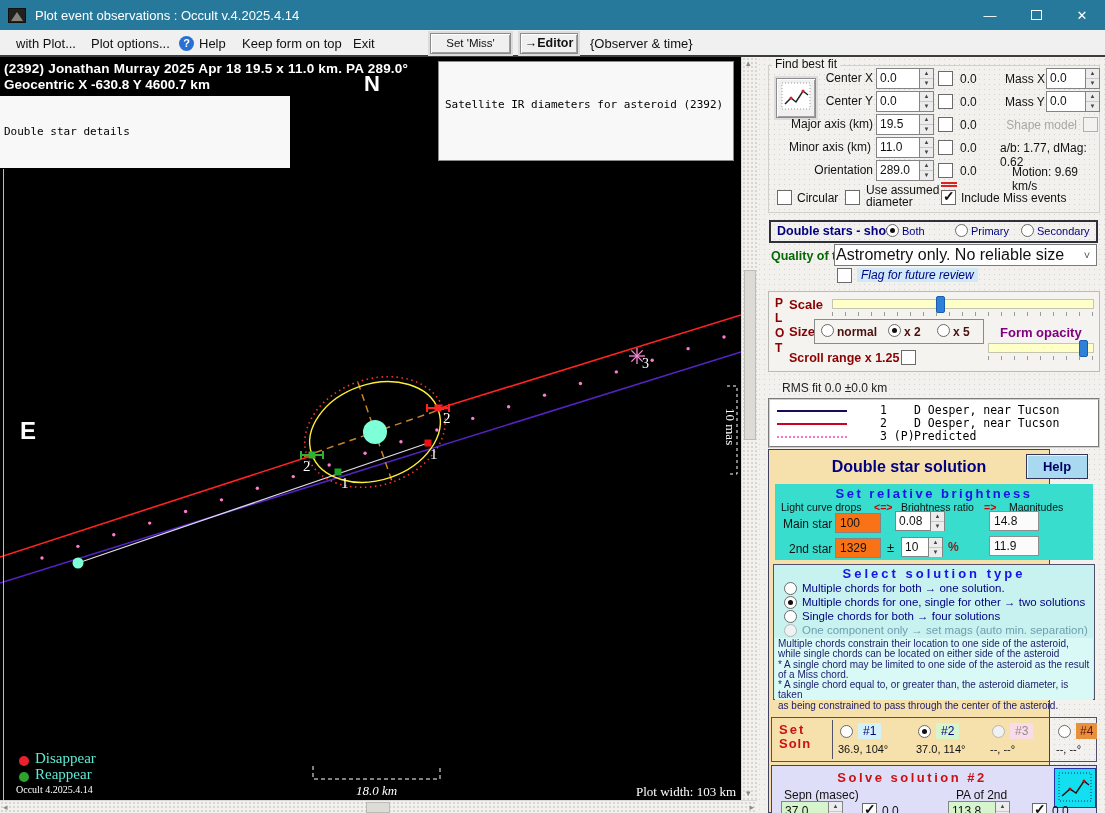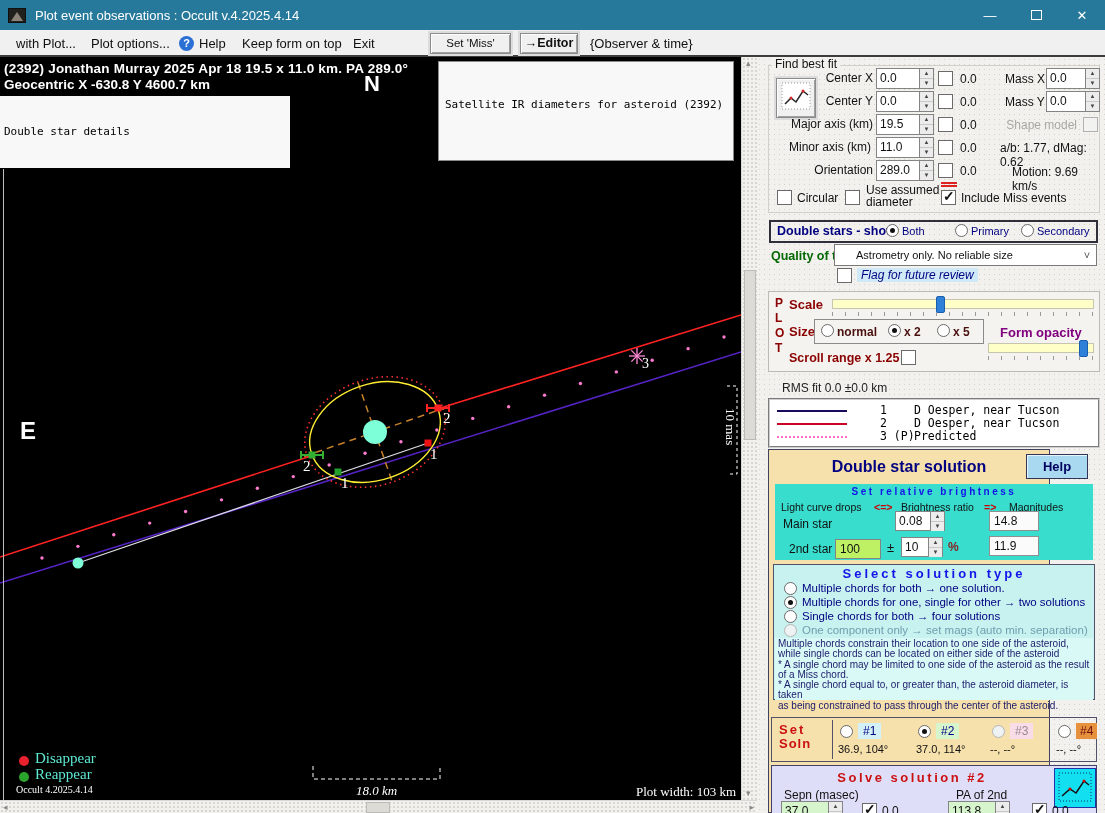--- a/index.html
+++ b/index.html
@@ -54,31 +54,31 @@
   .spin .arr b { flex:1; background:#ececec; font-size:6px; line-height:9px; text-align:center; color:#444; border-bottom:1px solid #c8c8c8; font-weight:normal; }
   .spin .arr b:last-child { border-bottom:none; }
   .cb { position:absolute; width:15px; height:15px; background:#fff; border:1px solid #6a6a6a; }
   .cb.on::after { content:"✓"; position:absolute; left:1px; top:-3px; font-size:14px; font-weight:bold; color:#111; }
   .cb.dis { border-color:#b0b0b0; background:#f2f2f0; }
   .rb { position:absolute; width:13px; height:13px; border-radius:50%; background:#fff; border:1px solid #6a6a6a; }
   .rb.on::after { content:""; position:absolute; left:3px; top:3px; width:5px; height:5px; border-radius:50%; background:#111; }
   .rb.dis { border-color:#b6b6b6; background:#eef2f2; }
   .navy { color:#000080; }
   .combo { position:absolute; background:#fff; border:1px solid #7a7a7a; display:flex; align-items:center; }
-  .combo .txt { flex:1; font-size:11px; padding:0 21px; }
+  .combo .txt { flex:1; font-size:16px; padding:0 1px; }
   .combo .dd { width:18px; text-align:center; color:#555; font-size:11px; }
   .track { position:absolute; background:#ffffc8; border:1px solid #c6c6b0; height:10px; }
   .track .thumb { position:absolute; top:-4px; width:9px; height:17px; background:#2f80d8; border-radius:2px; border:1px solid #1a5eb0; }
   .ticks { position:absolute; height:4px; background-image:repeating-linear-gradient(90deg,#9a9a9a 0 1px,transparent 1px 13px); }
   .darkred { color:#8b0000; }
   .legendbox { position:absolute; background:#fff; border:2px groove #cfcfcf; font-family:"DejaVu Sans Mono",monospace; font-size:11.5px; color:#000; }
   .swatch { position:absolute; height:0; width:70px; }
   .panel { position:absolute; }
   .sunken { background:#fbfbfb; border:1px solid #8f8f8f; font-size:12px; padding:2px 4px; }
-  .inbox { position:absolute; background:#bef264; border:1px solid #848484; font-size:12px; padding:2px 4px;margin-top:26px; }
+  .inbox { position:absolute; background:#f97316; border:1px solid #848484; font-size:12px; padding:2px 4px; }
 </style>
 </head>
 <body>
 
 <div id="window">
 
   <div id="titlebar">
     <span class="appicon"></span>
     <span class="ttl">Plot event observations : Occult v.4.2025.4.14</span>
     <div id="winbtns">
@@ -366,21 +366,21 @@
       <div class="swatch" style="left:7px;top:36px;border-top:2px dotted #ff6ec7"></div>
       <div class="abs" style="left:110px;top:29px">3 (P)</div>
       <div class="abs" style="left:144px;top:29px">Predicted</div>
     </div>
 
     <div class="panel" style="left:11px;top:392px;width:282px;height:364px;background:#f6e0ac;border:1px solid #404060">
       <div class="abs navy" style="left:20px;top:8px;width:240px;text-align:center;font-weight:bold;font-size:16px">Double star solution</div>
       <div class="abs" style="left:257px;top:4px;width:62px;height:25px;background:#a9d9f0;border:1px solid #335;box-shadow:inset 1px 1px 0 #e6f6ff;text-align:center;font-weight:bold;font-size:13px;color:#000060;line-height:23px">Help</div>
 
       <div class="abs" style="left:6px;top:34px;width:318px;height:76px;background:#38ddcd">
-        <div class="abs" style="left:0;top:2px;width:100%;text-align:center;font-weight:bold;font-size:10px;letter-spacing:2.5px;color:#1414e8">Set relative brightness</div>
+        <div class="abs" style="left:0;top:2px;width:100%;text-align:center;font-weight:bold;font-size:13px;letter-spacing:2.5px;color:#1414e8">Set relative brightness</div>
         <div class="abs" style="left:6px;top:17px;font-size:10.5px">Light curve drops</div>
         <div class="abs" style="left:99px;top:17px;font-size:10.5px;color:#c00;font-weight:bold">&lt;=&gt;</div>
         <div class="abs" style="left:126px;top:17px;font-size:10.5px">Brightness ratio</div>
         <div class="abs" style="left:209px;top:17px;font-size:10.5px;color:#c00;font-weight:bold">=&gt;</div>
         <div class="abs" style="left:234px;top:17px;font-size:10.5px">Magnitudes</div>
         <div class="abs" style="left:8px;top:33px;font-size:12px">Main star</div>
         <div class="inbox" style="left:60px;top:29px;width:46px;height:20px">100</div>
         <div class="spin" style="left:120px;top:27px;width:50px;height:20px">
             <span class="val">0.08</span>
             <span class="arr">

